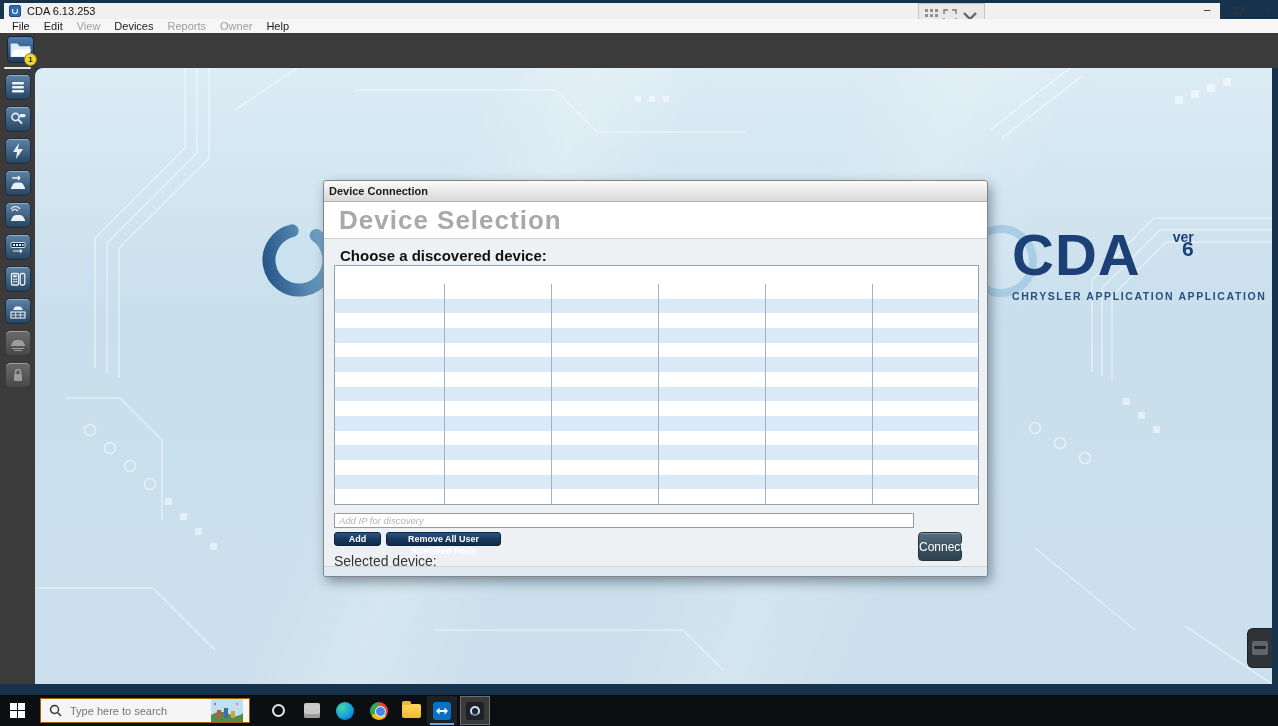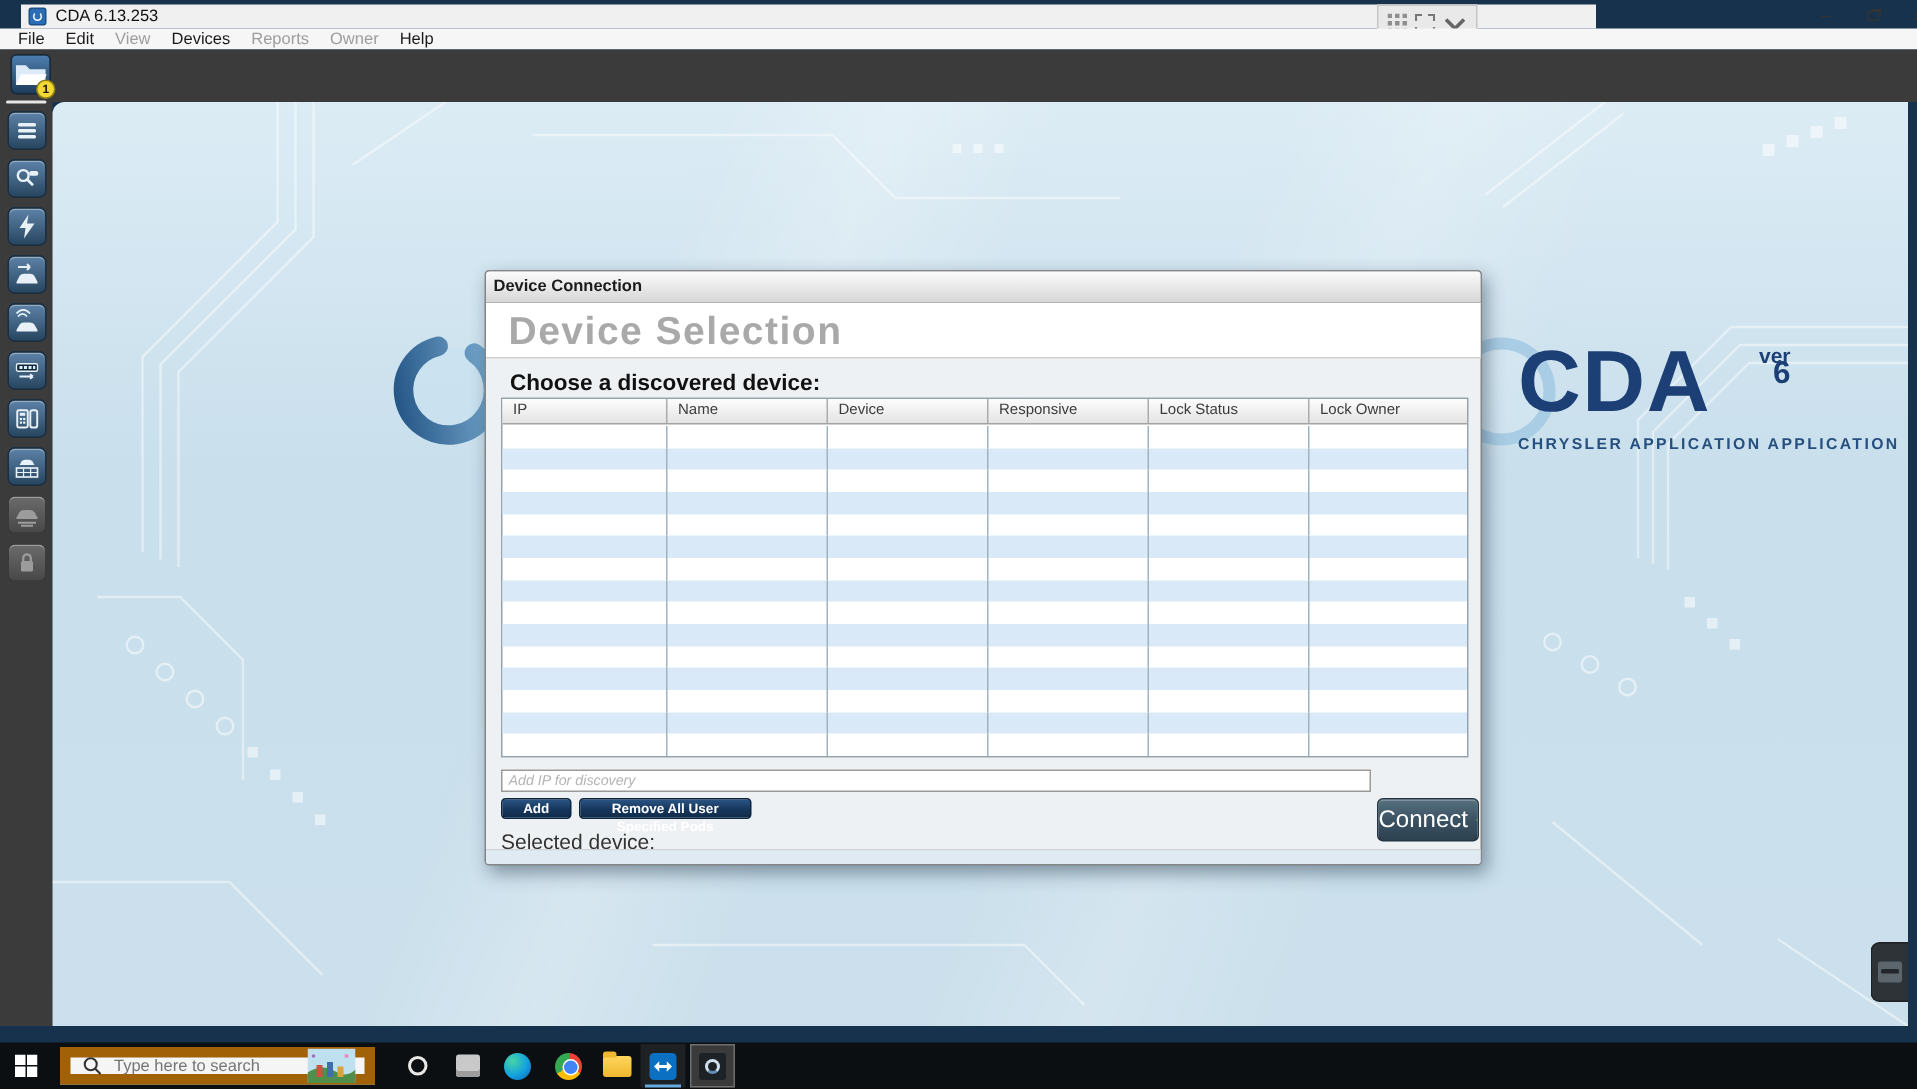--- a/index.html
+++ b/index.html
@@ -1,20 +1,20 @@
 <!DOCTYPE html>
 <html><head>
 <meta charset="utf-8">
 <style>
   html,body{margin:0;padding:0;background:#000;}
   *{box-sizing:border-box;font-family:"Liberation Sans",sans-serif;}
   .screen{position:relative;width:1278px;height:726px;background:#16324d;overflow:hidden;}
 
   
-  .titlebar{position:absolute;top:3px;left:14px;width:1050px;height:16px;background:#f0f0f0;}
+  .titlebar{position:absolute;top:3px;left:4px;width:1216px;height:16px;background:#f0f0f0;}
   .app-ico{position:absolute;left:5px;top:2px;width:12px;height:12px;background:#2a6db5;border:1px solid #1c4f86;border-radius:2px;}
   .app-ico i{position:absolute;left:2px;top:2px;width:6px;height:6px;border:1.5px solid #fff;border-radius:50%;border-top-color:transparent;display:block;}
   .win-title{position:absolute;left:23px;top:2px;font-size:11px;color:#111;}
   .winbtn{position:absolute;top:0;width:22px;height:16px;text-align:center;font-size:12px;line-height:15px;color:#333;cursor:default;}
   .w-min{left:1192px;}
   .w-restore{left:1224px;}
   .w-restore b{display:inline-block;width:8px;height:7px;border:1px solid #333;box-shadow:2px -2px 0 -1px #333;margin-top:4px;}
   .w-close{left:1254px;font-size:13px;}
   .menubar{position:absolute;top:19px;left:0;width:1278px;height:14px;background:#f6f6f6;display:flex;align-items:center;padding-left:5px;gap:0;}
   .menu-item{font-size:11px;color:#1a1a1a;padding:0 7px;line-height:14px;}
@@ -62,33 +62,33 @@
   .trow{display:flex;flex:1;}
   .trow:nth-child(even){background:#d9e9f7;}
   .tcell{border-right:1px solid #9fb2bf;}
   .tcell:last-child{border-right:none;}
   .c0{flex:0 0 110px;} .c1{flex:0 0 107px;} .c2{flex:0 0 107px;} .c3{flex:0 0 107px;} .c4{flex:0 0 107px;} .c5{flex:1;}
   .ip-input{position:absolute;left:10px;top:332px;width:580px;height:15px;border:1px solid #9a9a9a;background:#fff;font-size:9.5px;font-style:italic;color:#555;padding:0 4px;}
   .ip-input::placeholder{color:#b4b4b4;font-style:italic;}
   .nbtn{position:absolute;top:351px;height:14px;background:linear-gradient(#2a5584,#16365b 55%,#112c4b);border:1px solid #0d2440;border-radius:3px;color:#fff;font-size:9px;font-weight:bold;text-align:center;line-height:12px;}
   .btn-add{left:10px;width:47px;}
   .btn-remove{left:62px;width:115px;}
-  .btn-connect{position:absolute;left:594px;top:351px;width:68px;height:29px;background:linear-gradient(#56707f,#3b5263 50%,#2d4150);border:1px solid #223441;border-radius:4px;color:#fff;font-size:16px;display:flex;align-items:center;justify-content:space-between;gap:4px;box-shadow:inset 0 1px 0 rgba(255,255,255,.25);}
+  .btn-connect{position:absolute;left:594px;top:351px;width:44px;height:29px;background:linear-gradient(#56707f,#3b5263 50%,#2d4150);border:1px solid #223441;border-radius:4px;color:#fff;font-size:12px;display:flex;align-items:center;justify-content:space-between;gap:4px;box-shadow:inset 0 1px 0 rgba(255,255,255,.25);}
   .selected-label{position:absolute;left:10px;top:372px;font-size:14px;color:#333;}
   .dlg-footer{position:absolute;left:0;right:0;top:385px;bottom:0;background:#dfeaf2;border-top:1px solid #cdd5da;border-radius:0 0 2px 2px;}
 
   
   .edge-tab{position:absolute;left:1247px;top:628px;width:25px;height:40px;z-index:4;background:#2e3338;border:1px solid #1d2125;border-right:none;border-radius:6px 0 0 6px;}
   .edge-tab i{position:absolute;left:4px;top:12px;width:16px;height:14px;background:#5d656d;border-radius:2px;display:block;}
   .edge-tab i::after{content:"";position:absolute;left:2px;top:5px;width:12px;height:3px;background:#23272b;border-radius:1px;}
 
   
   .taskbar{position:absolute;left:0;top:695px;width:1278px;height:31px;background:#0b0f12;z-index:5;}
   .start{position:absolute;left:10px;top:8px;}
-  .searchbox{position:absolute;left:40px;top:3px;width:210px;height:25px;background:#f5f5f5;border:7px solid #a16207;display:flex;align-items:center;}
+  .searchbox{position:absolute;left:40px;top:3px;width:210px;height:25px;background:#f5f5f5;border:1px solid #a16207;display:flex;align-items:center;}
   .searchbox svg{margin:0 6px 0 8px;}
   .searchbox input{flex:1;border:none;background:transparent;font-size:11px;color:#444;outline:none;min-width:0;}
   .search-art{width:32px;height:23px;flex:0 0 32px;}
   .tb-tile{position:absolute;top:1px;width:30px;height:29px;display:flex;align-items:center;justify-content:center;}
   .t-cortana{left:263px;} .t-gray{left:297px;} .t-edge{left:330px;} .t-chrome:{left:0}
   .t-chrome{left:364px;} .t-explorer{left:396px;}
   .t-tv{left:427px;background:rgba(255,255,255,.08);}
   .t-tv::after{content:"";position:absolute;left:3px;bottom:0;width:24px;height:2px;background:#66a9e0;}
   .t-cda{left:460px;background:#3a3a3a;border:1px solid #6f6f6f;}
   .cortana-ring{width:13px;height:13px;border:2px solid #e8e8e8;border-radius:50%;}
@@ -318,28 +318,20 @@
   <div class="dialog">
     <div class="dlg-header">
         <span>Device Connection</span>
       </div>
     <div class="dlg-heading">
         <span>Device Selection</span>
       </div>
     <div class="dlg-sub">Choose a discovered device:</div>
 
     <div class="dtable">
-      <div class="thead">
-        <div class="thcell c0">IP</div>
-        <div class="thcell c1">Name</div>
-        <div class="thcell c2">Device</div>
-        <div class="thcell c3">Responsive</div>
-        <div class="thcell c4">Lock Status</div>
-        <div class="thcell c5">Lock Owner</div>
-      </div>
       <div class="tbody">
           <div class="trow">
             <div class="tcell c0"></div>
             <div class="tcell c1"></div>
             <div class="tcell c2"></div>
             <div class="tcell c3"></div>
             <div class="tcell c4"></div>
             <div class="tcell c5"></div>
           </div>
           <div class="trow">

